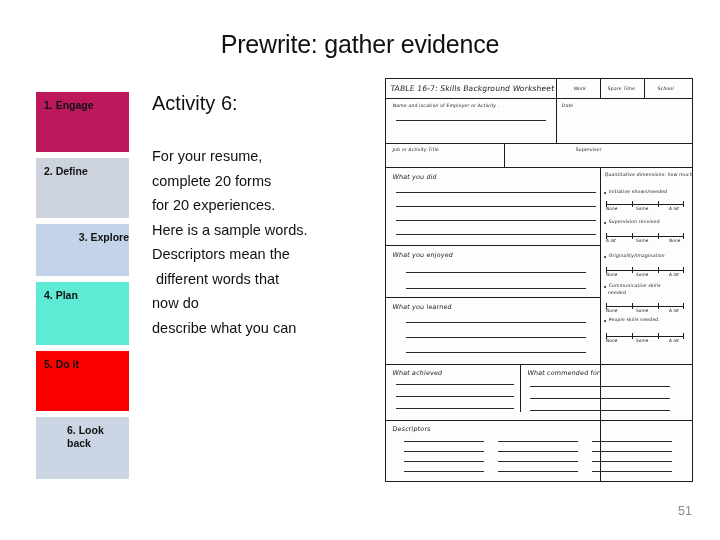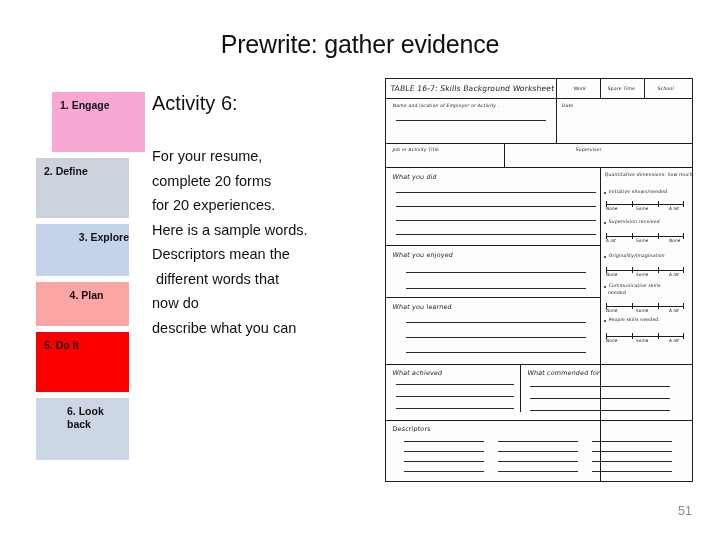--- a/index.html
+++ b/index.html
@@ -38,24 +38,24 @@
   .step {
     width: 93px;
     box-sizing: border-box;
     padding: 7px 0 0 8px;
     margin-bottom: 6px;
     font-size: 10.5px;
     font-weight: bold;
     color: #111111;
     line-height: 13px;
   }
-  .step-1 { height: 60px; background: #f9a8d4; margin-left: 16px; }
+  .step-1 { height: 60px; background: #be185d; }
   .step-2 { height: 60px; background: #ccd3dd; }
   .step-3 { height: 52px; background: #c3d3e9; text-align: right; }
-  .step-4 { height: 44px; background: #fca5a5; text-align: center; }
+  .step-4 { height: 63px; background: #5eead4; }
   .step-5 { height: 60px; background: #fc0000; }
   .step-6 { height: 62px; background: #ccd5e3; padding-left: 31px; }
 
   
   .activity-heading {
     position: absolute;
     left: 152px;
     top: 92px;
     font-size: 20px;
     color: #111111;

